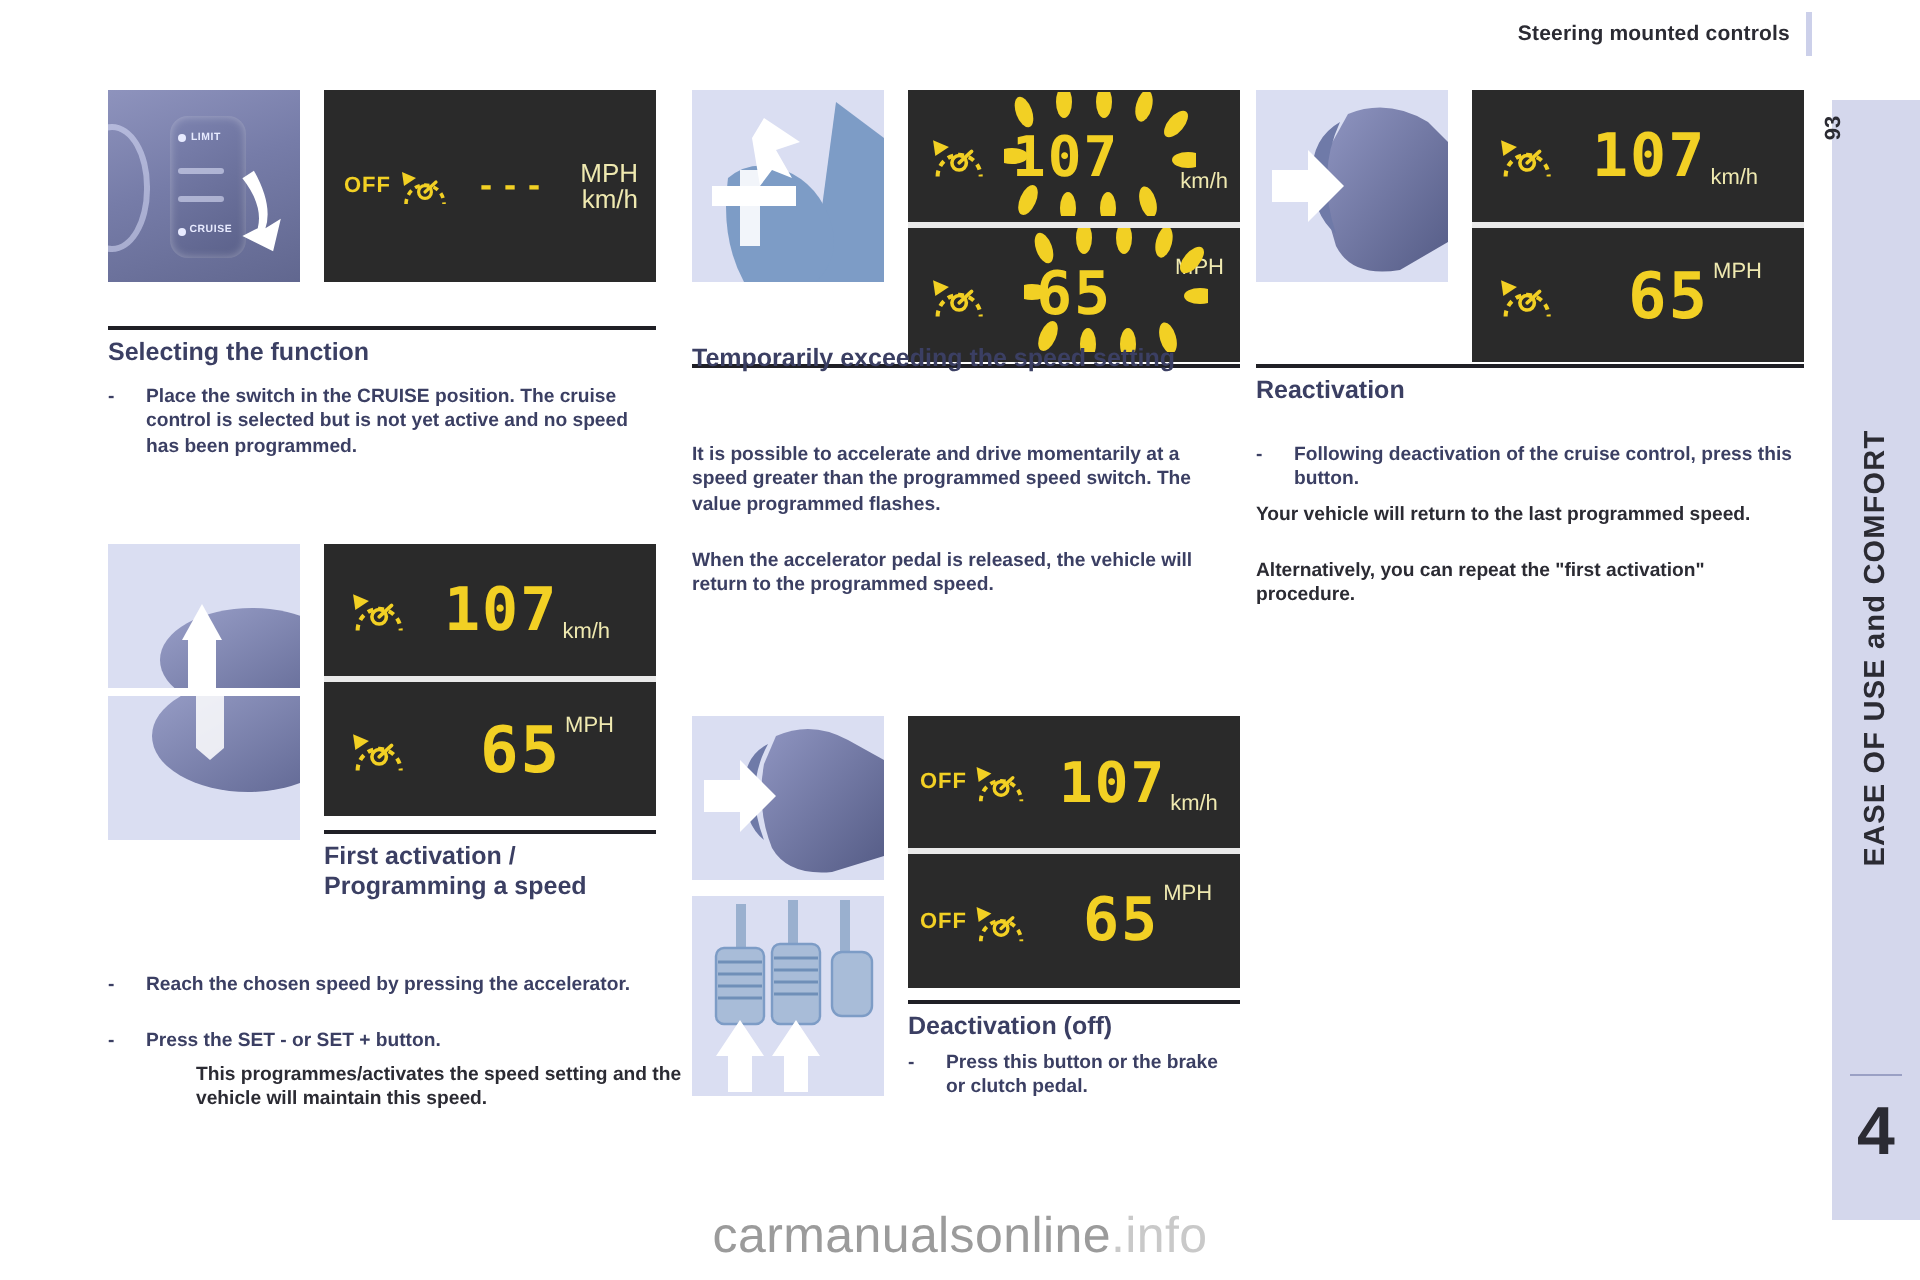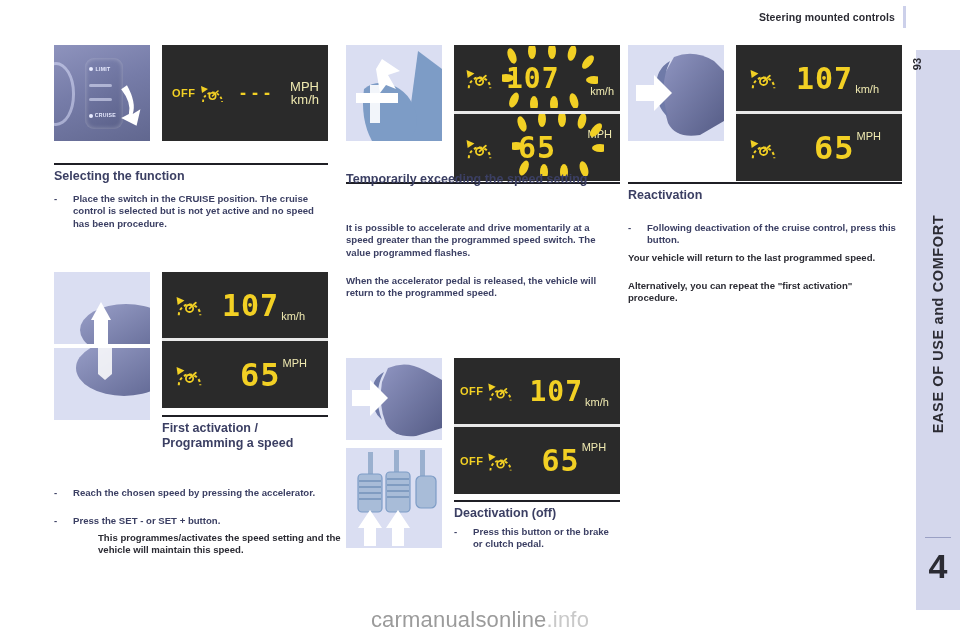--- a/index.html
+++ b/index.html
@@ -214,21 +214,21 @@
     letter-spacing: 3px;
     font-family: "DejaVu Sans Mono", monospace;
   }
   .gauge { flex: 0 0 auto; }
 
   .watermark {
     position: absolute;
     left: 0; right: 0;
     bottom: 7px;
     text-align: center;
-    font-size: 22px;
+    font-size: 25px;
     color: #9b9b9b;
     letter-spacing: .2px;
   }
   .watermark .dim { color: #c9c9c9; }
 </style>
 </head>
 <body>
 
 <div class="page">
 
@@ -271,21 +271,21 @@
         <div>MPH</div>
         <div>km/h</div>
       </div>
     </div>
   </div>
 
   <div class="hrule" style="left:54px;top:163px;width:274px;"></div>
   <h2 class="sec" style="left:54px;top:169px;width:274px;">Selecting the function</h2>
   <div class="bullet-row" style="left:54px;top:193px;width:274px;">
     <span class="dash">-</span>
-    <span class="txt">Place the switch in the CRUISE position. The cruise control is selected but is not yet active and no speed has been procedure.</span>
+    <span class="txt">Place the switch in the CRUISE position. The cruise control is selected but is not yet active and no speed has been programmed.</span>
   </div>
 
   <div class="panel illus" style="left:54px;top:272px;width:96px;height:72px;">
     <svg width="96" height="72" viewBox="0 0 96 72">
       <defs>
         <linearGradient id="stalkG1" x1="0" y1="0" x2="1" y2="1">
           <stop offset="0" stop-color="#9aa0c9"></stop>
             <stop offset="1" stop-color="#5d6490"></stop>
         </linearGradient>
       </defs>

